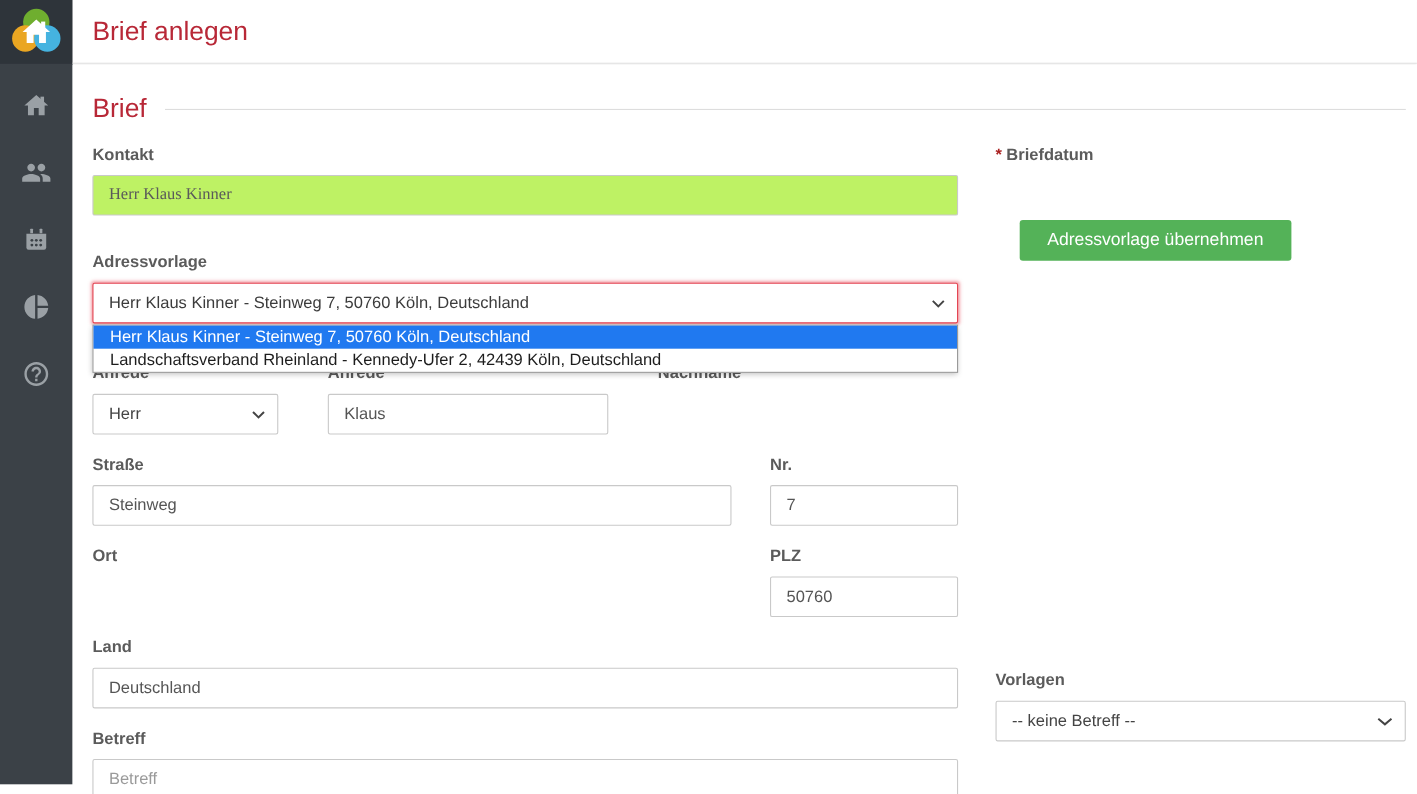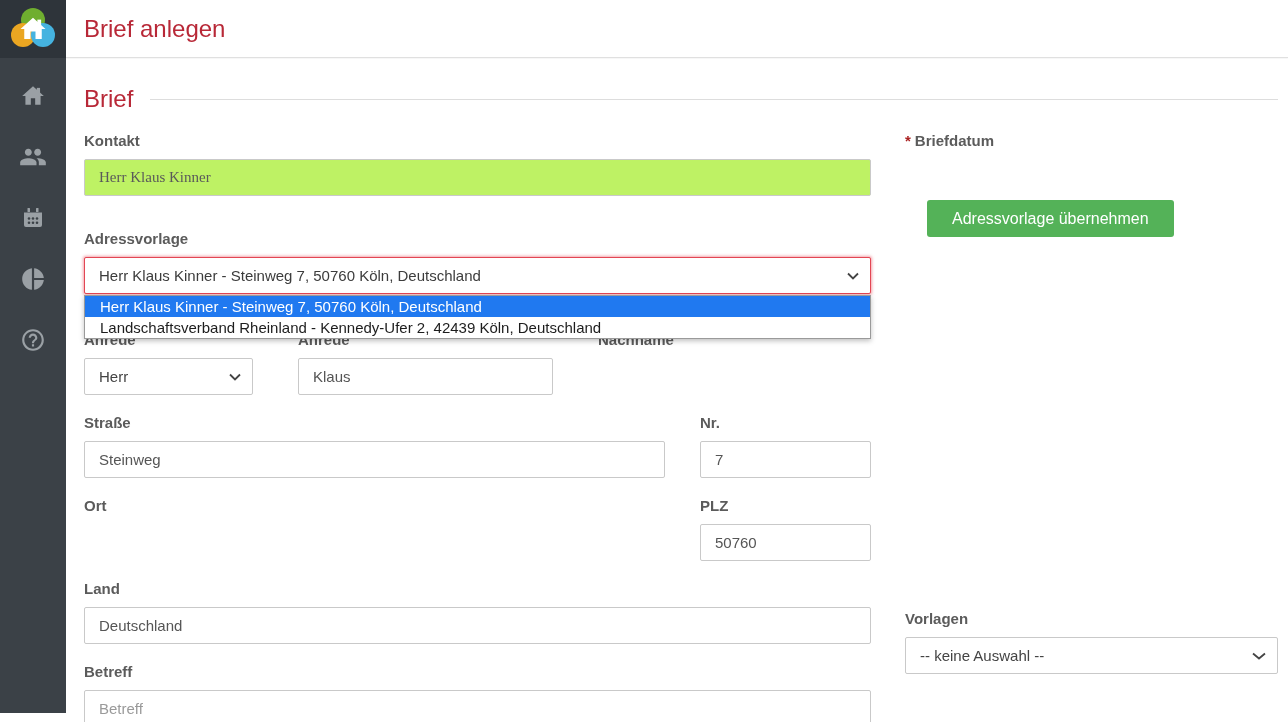--- a/index.html
+++ b/index.html
@@ -224,21 +224,21 @@
         <div class="field-label">
           <span class="req">*</span><span>Briefdatum</span>
         </div>
       </div>
 
       <button class="green-btn">Adressvorlage übernehmen</button>
 
       <div class="vorlagen-field">
         <div class="field-label">Vorlagen</div>
         <div class="selbox">
-          <span>-- keine Auswahl --</span>
+          <span>-- keine Betreff --</span>
           <svg class="chev" width="16" height="10" viewBox="0 0 16 10">
             <polyline points="2,2.5 8,7.5 14,2.5" fill="none" stroke="#444" stroke-width="1.8"></polyline>
           </svg>
         </div>
       </div>
 
     </div>
   </div>
 </div>
 

